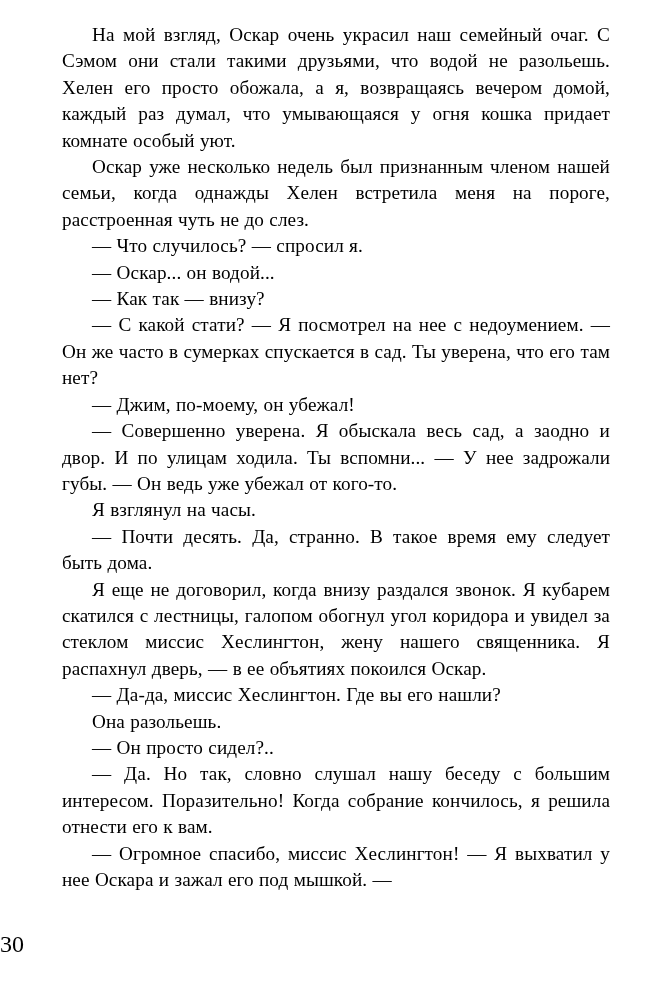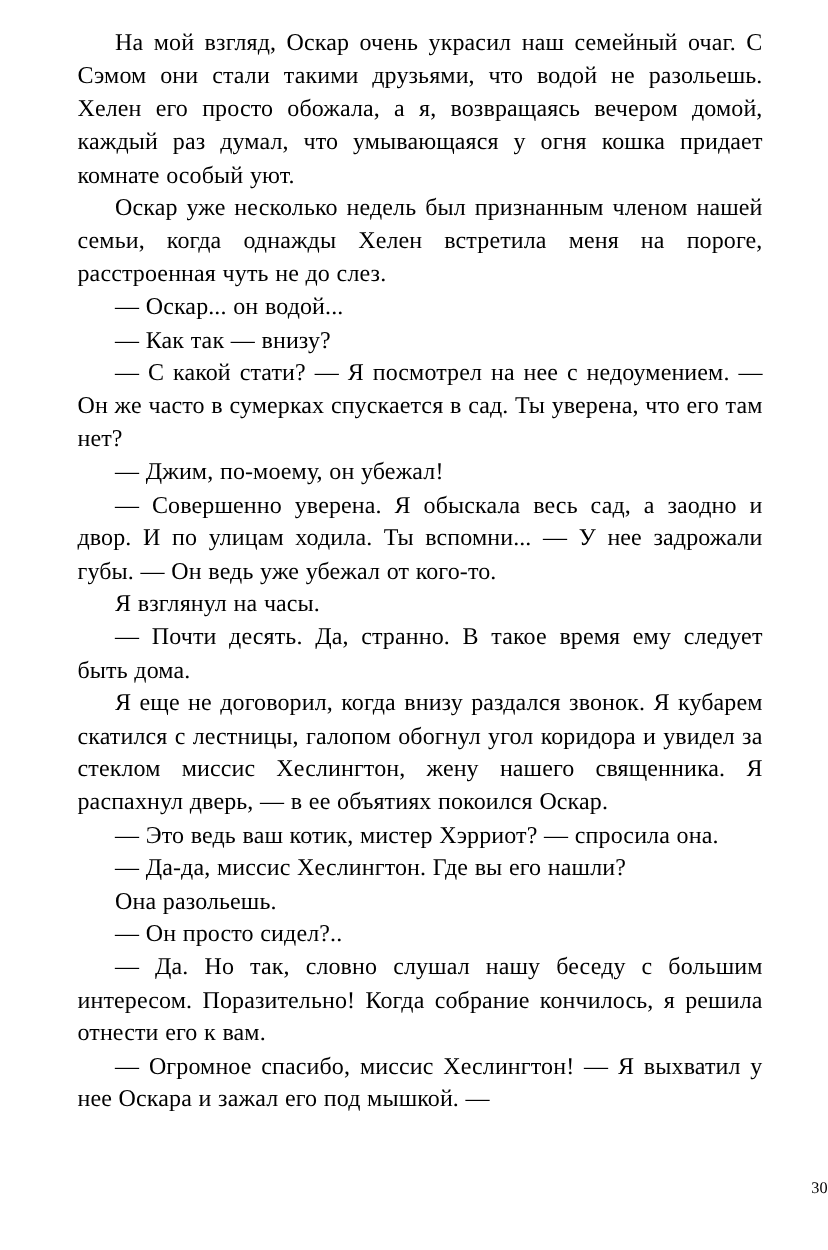--- a/index.html
+++ b/index.html
@@ -32,41 +32,41 @@
   }
   .body-text p {
     margin: 0;
     text-indent: 30px;
   }
   .page-number {
     position: absolute;
     left: 0;
     right: 0;
     bottom: 42px;
-    text-align: right;
-    font-size: 13px;
+    text-align: left;
+    font-size: 24px;
     font-family: "Liberation Serif", "DejaVu Serif", serif;
   }
 </style>
 </head>
 <body>
 
 <div class="page">
   <div class="body-text">
     <p>На мой взгляд, Оскар очень украсил наш семейный очаг. С Сэмом они стали такими друзьями, что водой не разольешь. Хелен его просто обожала, а я, возвращаясь вечером домой, каждый раз думал, что умывающаяся у огня кошка придает комнате особый уют.</p>
     <p>Оскар уже несколько недель был признанным членом нашей семьи, когда однажды Хелен встретила меня на пороге, расстроенная чуть не до слез.</p>
+    <p>— Что случилось? — спросил я.</p>
     <p>— Оскар... он водой...</p>
     <p>— Как так — внизу?</p>
     <p>— С какой стати? — Я посмотрел на нее с недоумением. — Он же часто в сумерках спускается в сад. Ты уверена, что его там нет?</p>
     <p>— Джим, по-моему, он убежал!</p>
     <p>— Совершенно уверена. Я обыскала весь сад, а заодно и двор. И по улицам ходила. Ты вспомни... — У нее задрожали губы. — Он ведь уже убежал от кого-то.</p>
     <p>Я взглянул на часы.</p>
     <p>— Почти десять. Да, странно. В такое время ему следует быть дома.</p>
     <p>Я еще не договорил, когда внизу раздался звонок. Я кубарем скатился с лестницы, галопом обогнул угол коридора и увидел за стеклом миссис Хеслингтон, жену нашего священника. Я распахнул дверь, — в ее объятиях покоился Оскар.</p>
-    <p>— Это ведь ваш котик, мистер Хэрриот? — спросила она.</p>
     <p>— Да-да, миссис Хеслингтон. Где вы его нашли?</p>
     <p>Она разольешь.</p>
     <p>— Он просто сидел?..</p>
     <p>— Да. Но так, словно слушал нашу беседу с большим интересом. Поразительно! Когда собрание кончилось, я решила отнести его к вам.</p>
     <p>— Огромное спасибо, миссис Хеслингтон! — Я выхватил у нее Оскара и зажал его под мышкой. —</p>
   </div>
   <div class="page-number">30</div>
 </div>
 
 </body></html>

